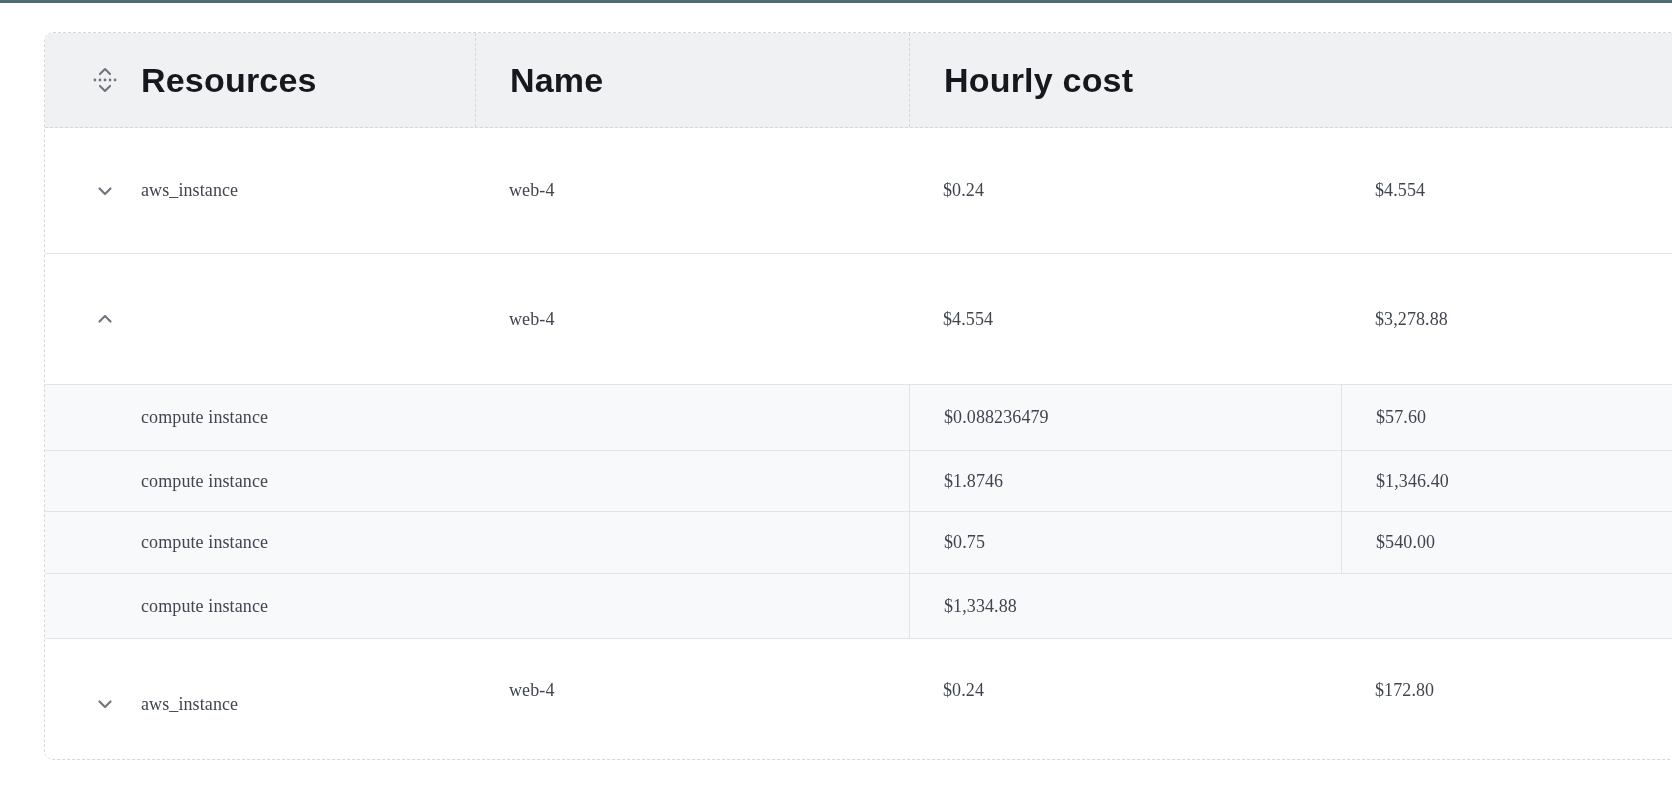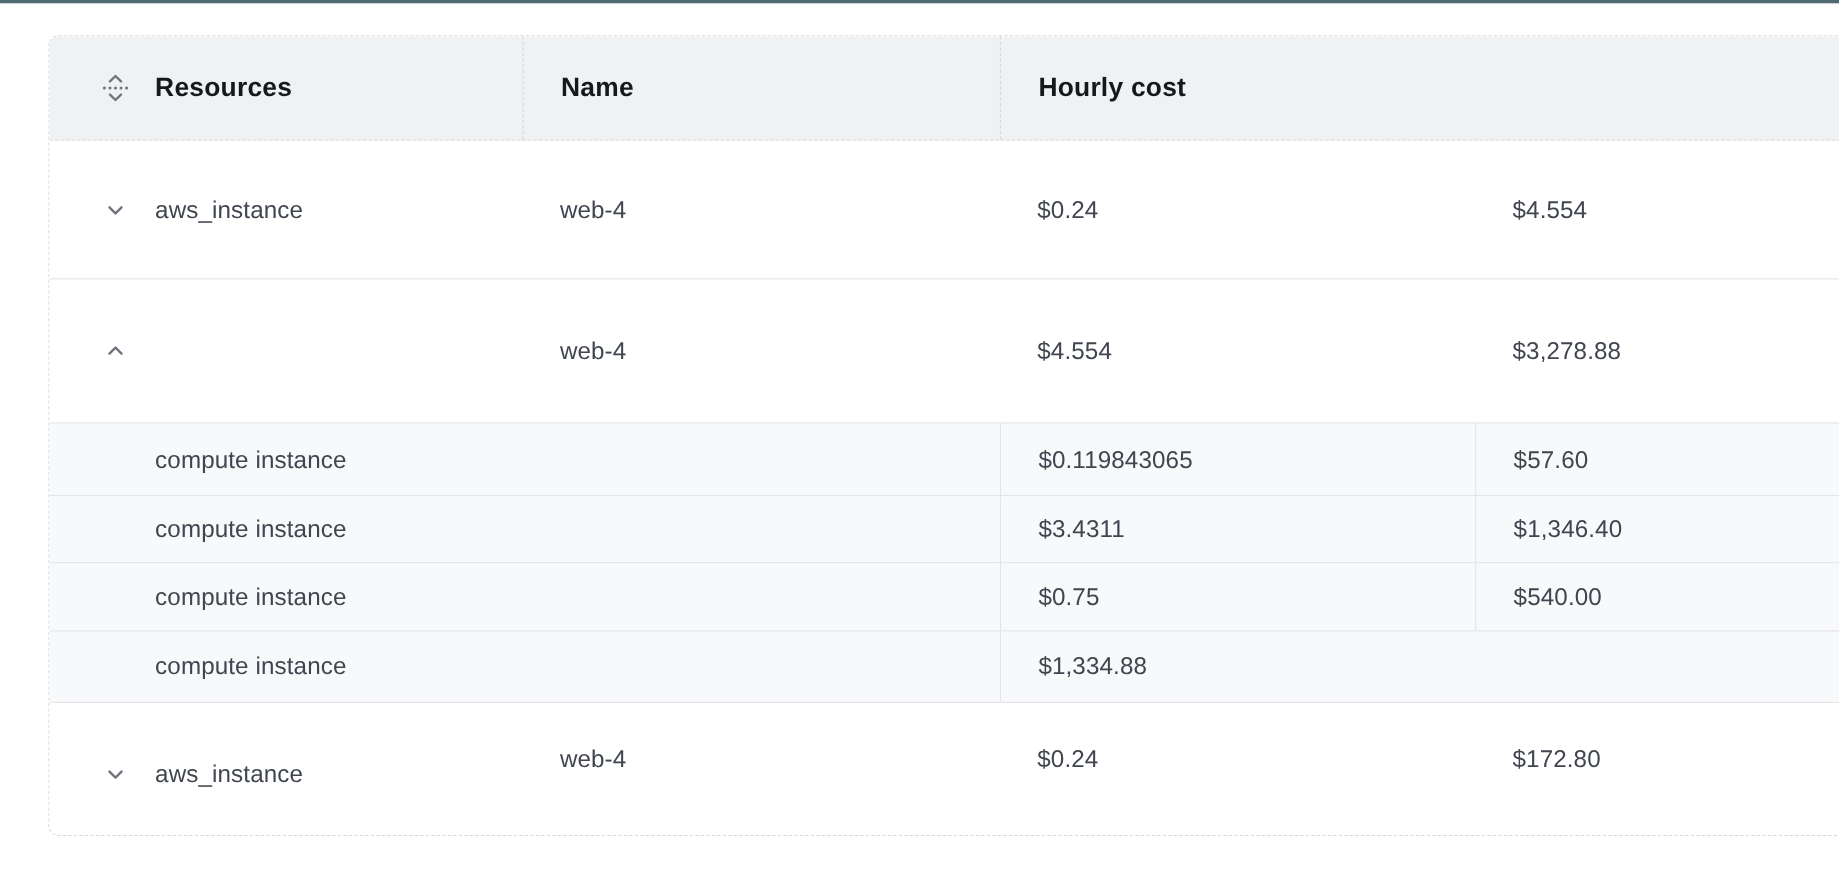--- a/index.html
+++ b/index.html
@@ -25,42 +25,42 @@
   .thead {
     display: grid;
     grid-template-columns: 430px 434px 432px 1fr;
     height: 95px;
     background: #f0f1f3;
     border-bottom: 1px dashed #d5d7db;
   }
   .th {
     display: flex; align-items: center;
     padding-left: 34px;
-    font-size: 24px; font-weight: 700; color: #16181d;
+    font-size: 34px; font-weight: 700; color: #16181d;
     letter-spacing: 0.2px;
   }
   .th + .th { border-left: 1px dashed #d5d7db; }
   .th-resources { padding-left: 44px; gap: 20px; }
   .icon-box {
     width: 32px; display: flex; justify-content: center; align-items: center;
     flex: none;
   }
   .tr {
     display: grid;
     grid-template-columns: 430px 434px 432px 1fr;
     background: #ffffff;
   }
   .tbody .tr { border-top: 1px solid #e3e4e7; }
   .tbody .tr:first-child { border-top: none; }
   .row-sub { background: #f8f9fa; }
   .td {
     display: flex; align-items: center;
-    font-size: 22px; color: #40454f;
+    font-size: 18px; color: #40454f;
     letter-spacing: 0.1px;
-    overflow: hidden; white-space: nowrap;
+    overflow: hidden; white-space: nowrap; font-family: Liberation Serif, serif;
   }
   .td-resource { padding-left: 44px; gap: 20px; }
   .td-sub-resource { grid-column: span 2; padding-left: 96px; }
   .td-val { padding-left: 34px; }
   .row-sub .td-val { border-left: 1px solid #e3e4e7; }
   .row-shift .td-val { position: relative; top: -10px; }
   .row-shift .td-resource { position: relative; top: 4px; }
   .chev, .drag-icon { display: inline-flex; cursor: pointer; }
 </style>
 </head>
@@ -112,26 +112,26 @@
               <path d="M6.5 14.5 L12 9 L17.5 14.5" stroke="#71767e" stroke-width="2.2" stroke-linecap="round" stroke-linejoin="round"></path>
             </svg>
           </span>
         </div>
         <div class="td td-val">web-4</div>
         <div class="td td-val">$4.554</div>
         <div class="td td-val">$3,278.88</div>
       </div>
       <div class="tr row-sub" style="height: 66px;">
         <div class="td td-sub-resource">compute instance</div>
-        <div class="td td-val">$0.119843065</div>
+        <div class="td td-val">$0.088236479</div>
         <div class="td td-val">$57.60</div>
       </div>
       <div class="tr row-sub" style="height: 61px;">
         <div class="td td-sub-resource">compute instance</div>
-        <div class="td td-val">$3.4311</div>
+        <div class="td td-val">$1.8746</div>
         <div class="td td-val">$1,346.40</div>
       </div>
       <div class="tr row-sub" style="height: 62px;">
         <div class="td td-sub-resource">compute instance</div>
         <div class="td td-val">$0.75</div>
         <div class="td td-val">$540.00</div>
       </div>
       <div class="tr row-sub" style="height: 65px;">
         <div class="td td-sub-resource">compute instance</div>
         <div class="td td-val">$1,334.88</div>

